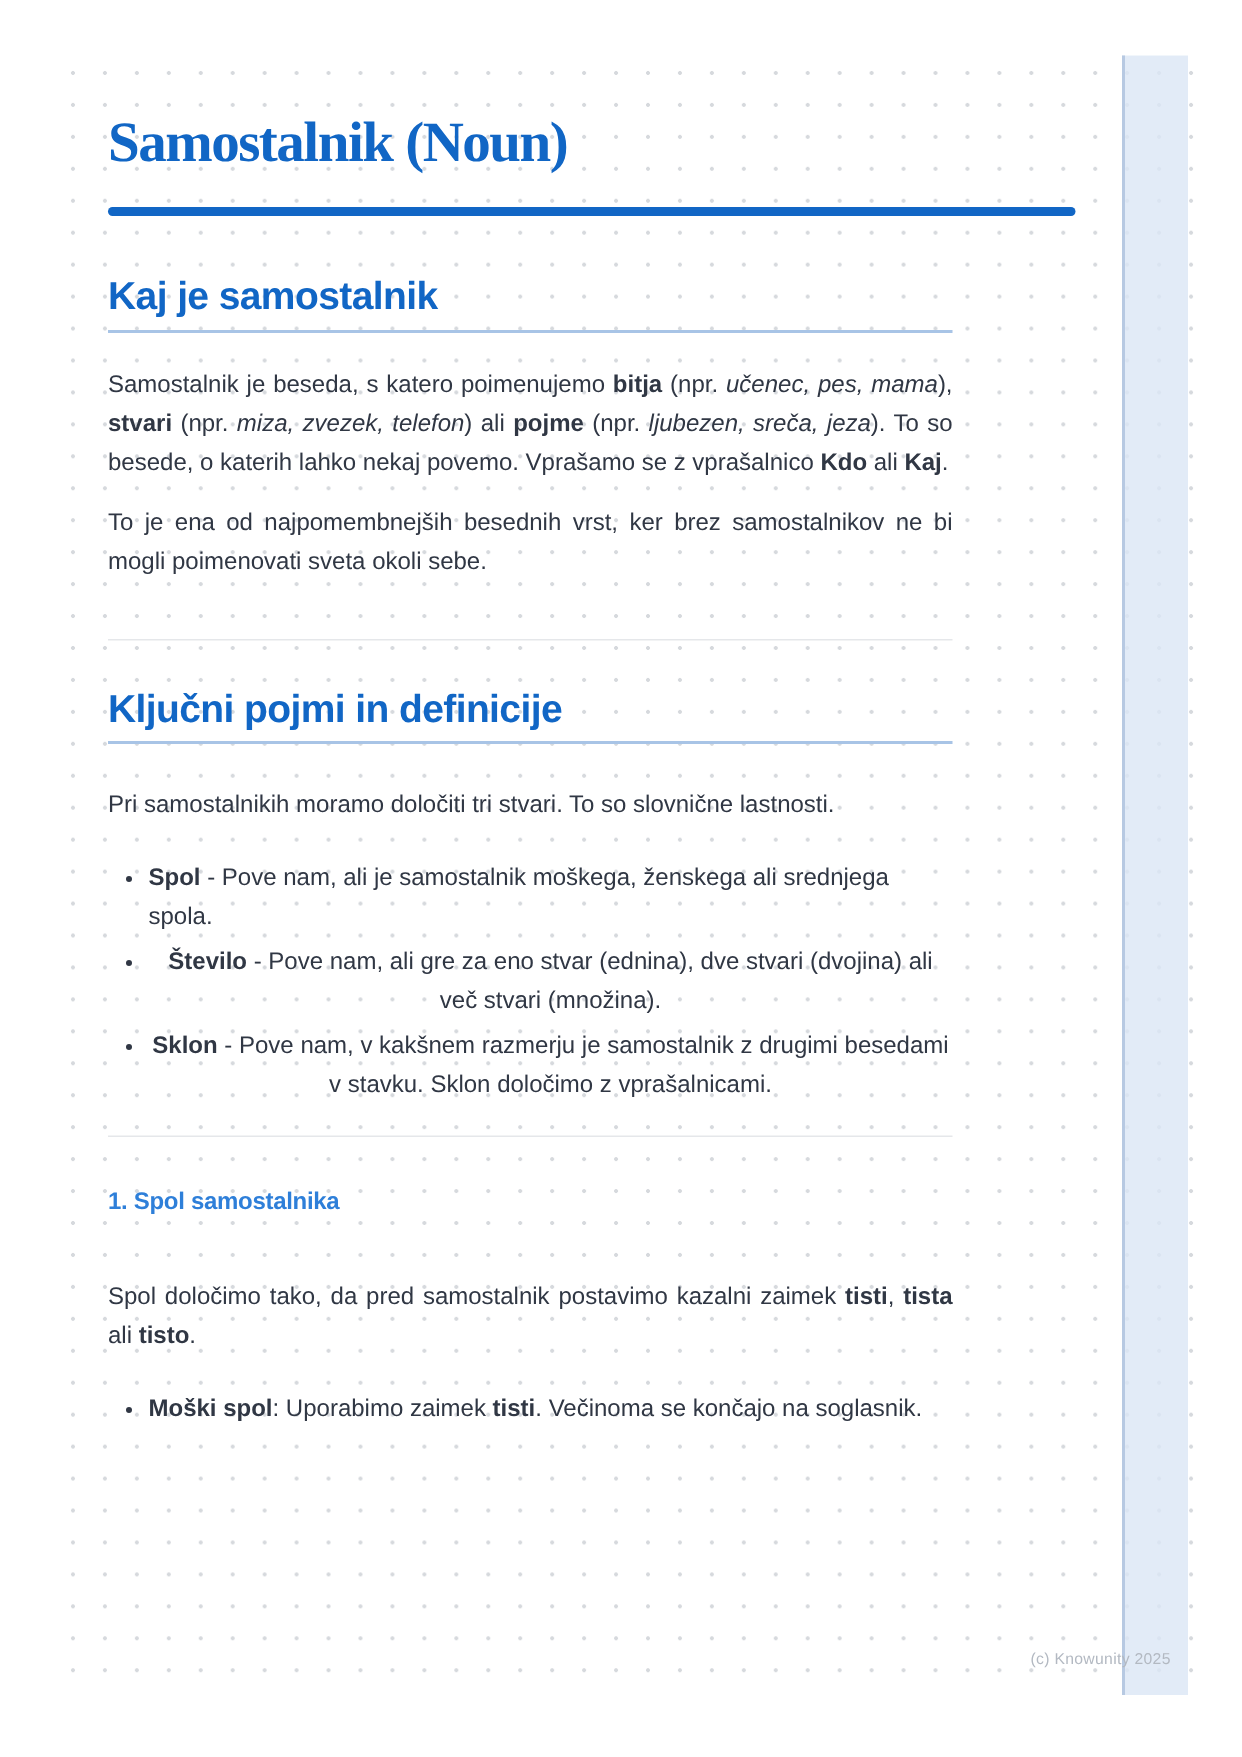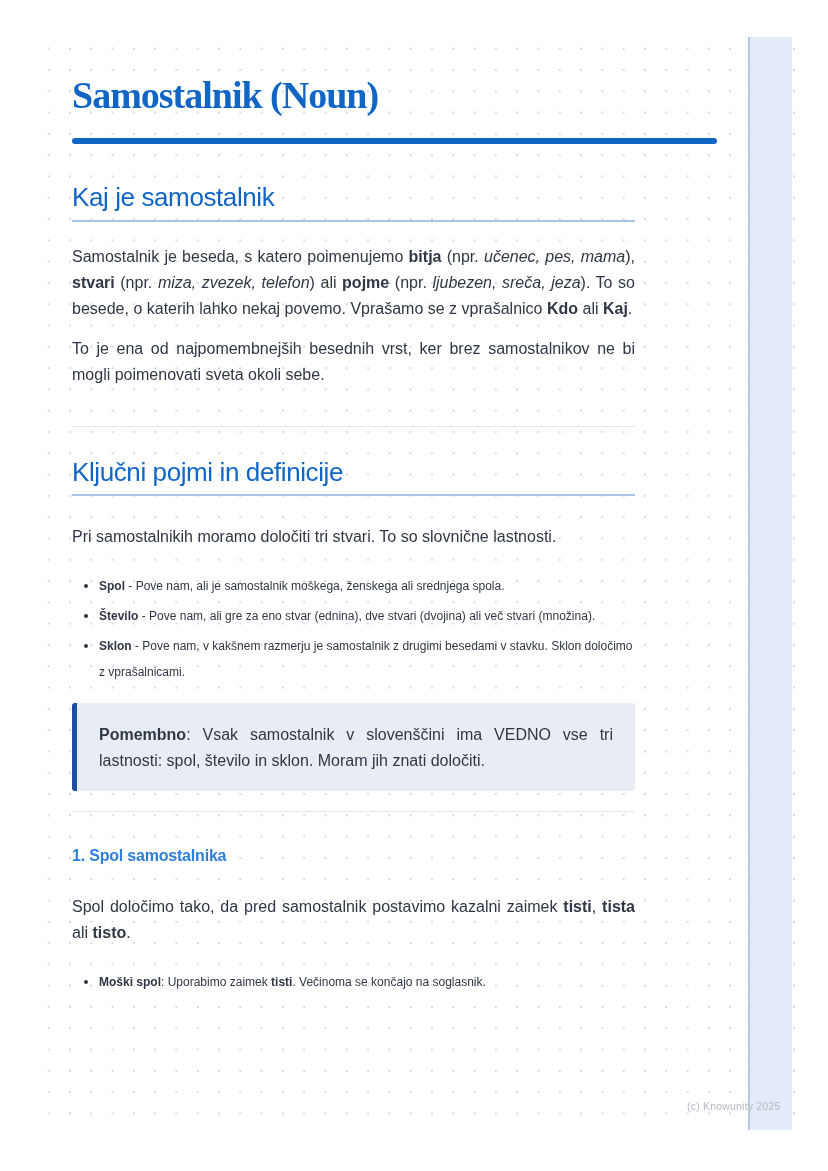--- a/index.html
+++ b/index.html
@@ -40,45 +40,45 @@
     font-family:Liberation Serif, serif;
     font-weight:800;font-size:38px;line-height:1.15;letter-spacing:-1px;
     color:var(--accent-blue);
   }
   .title-rule{
     width:645px;height:6px;margin-top:20px;border-radius:3px;
     background:var(--accent-blue);
   }
   h2{
     margin:0;padding-bottom:7px;
-    font-weight:400;font-size:26px;line-height:1.15;letter-spacing:-0.4px;
+    font-weight:700;font-size:26px;line-height:1.15;letter-spacing:-0.4px;
     color:var(--accent-blue);
     border-bottom:2px solid var(--heading-underline);
   }
   .h2-a{margin-top:39px;}
   .h2-b{margin-top:31px;}
   .h2-c{margin-top:29px;}
   h3{
     margin:34px 0 0;
     font-weight:700;font-size:16px;line-height:1.2;letter-spacing:-0.2px;
     color:var(--subheading-blue);
   }
   p{margin:0;font-size:16px;line-height:26px;color:var(--text-color);}
   .just{text-align:justify;}
   .mt-p1{margin-top:22px;}
   .mt-p2{margin-top:14px;}
   .mt-intro{margin-top:28px;}
-  .mt-p3{margin-top:28px;}
+  .mt-p3{margin-top:40px;}
   hr{border:0;border-top:1px solid var(--divider);margin:0;}
   .hr1{margin-top:38px;}
   .hr2{margin-top:20px;}
   ul{list-style:disc;margin:23px 0 0;padding-left:27px;}
   .ul2{}
-  li{font-size:12px;line-height:26px;color:var(--text-color);}
-  li+li{margin-top:4px;}
+  li{font-size:16px;line-height:26px;color:var(--text-color);}
+  li+li{margin-top:4px;text-align:center;}
   li::marker{color:var(--text-color);font-size:13px;}
   .callout{
     margin-top:18px;border-radius:3px;
     background:var(--callout-bg);
     border-left:5px solid var(--callout-border);
     padding:19px 22px 17px;
   }
   .b{font-weight:700;}
   .i{font-style:italic;}
   .watermark{
@@ -106,23 +106,20 @@
     <hr class="hr1">
 
     <section>
       <h2 class="h2-b">Ključni pojmi in definicije</h2>
       <p class="mt-intro"><span>Pri samostalnikih moramo določiti tri stvari. To so slovnične lastnosti.</span></p>
       <ul>
         <li><span class="b">Spol</span><span> - Pove nam, ali je samostalnik moškega, ženskega ali srednjega spola.</span></li>
         <li><span class="b">Število</span><span> - Pove nam, ali gre za eno stvar (ednina), dve stvari (dvojina) ali več stvari (množina).</span></li>
         <li><span class="b">Sklon</span><span> - Pove nam, v kakšnem razmerju je samostalnik z drugimi besedami v stavku. Sklon določimo z vprašalnicami.</span></li>
       </ul>
-      <div class="callout">
-        <p class="just"><span class="b">Pomembno</span><span>: Vsak samostalnik v slovenščini ima VEDNO vse tri lastnosti: spol, število in sklon. Moram jih znati določiti.</span></p>
-      </div>
     </section>
 
     <hr class="hr2">
 
     <section>
       <h3>1. Spol samostalnika</h3>
       <p class="just mt-p3"><span>Spol določimo tako, da pred samostalnik postavimo kazalni zaimek </span><span class="b">tisti</span><span>, </span><span class="b">tista</span><span> ali </span><span class="b">tisto</span><span>.</span></p>
       <ul class="ul2">
         <li><span class="b">Moški spol</span><span>: Uporabimo zaimek </span><span class="b">tisti</span><span>. Večinoma se končajo na soglasnik.</span></li>
       </ul>

